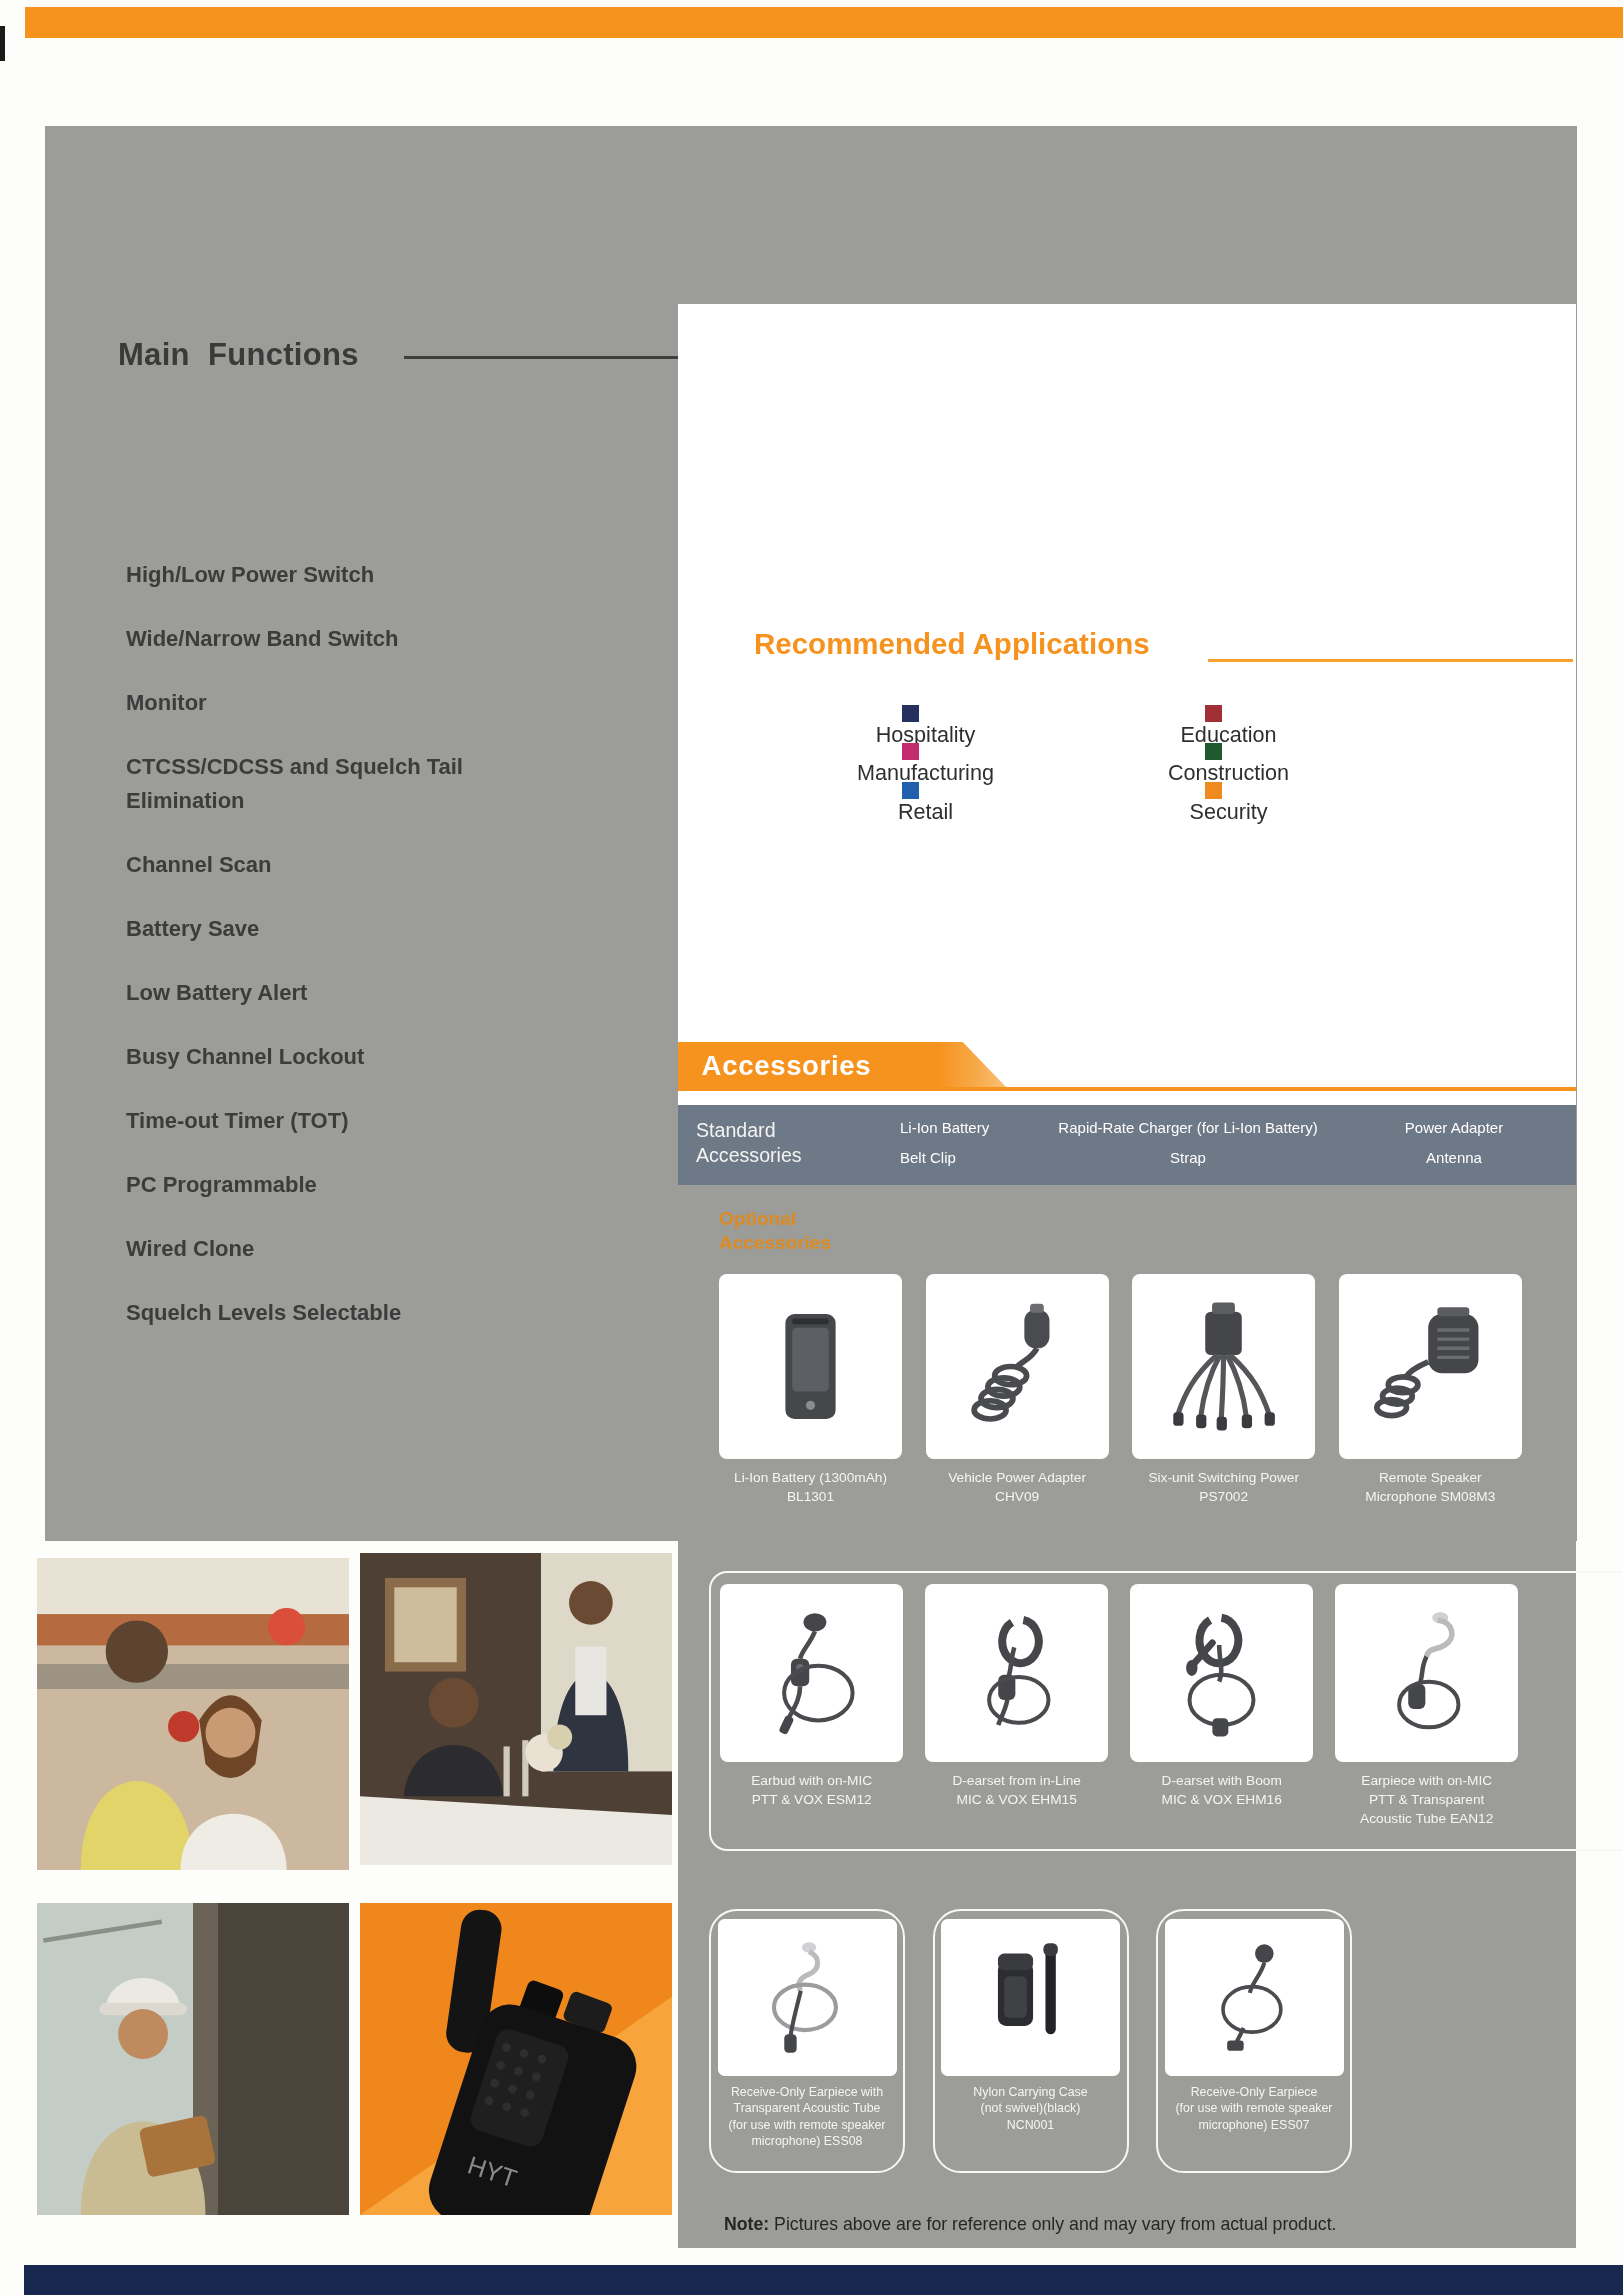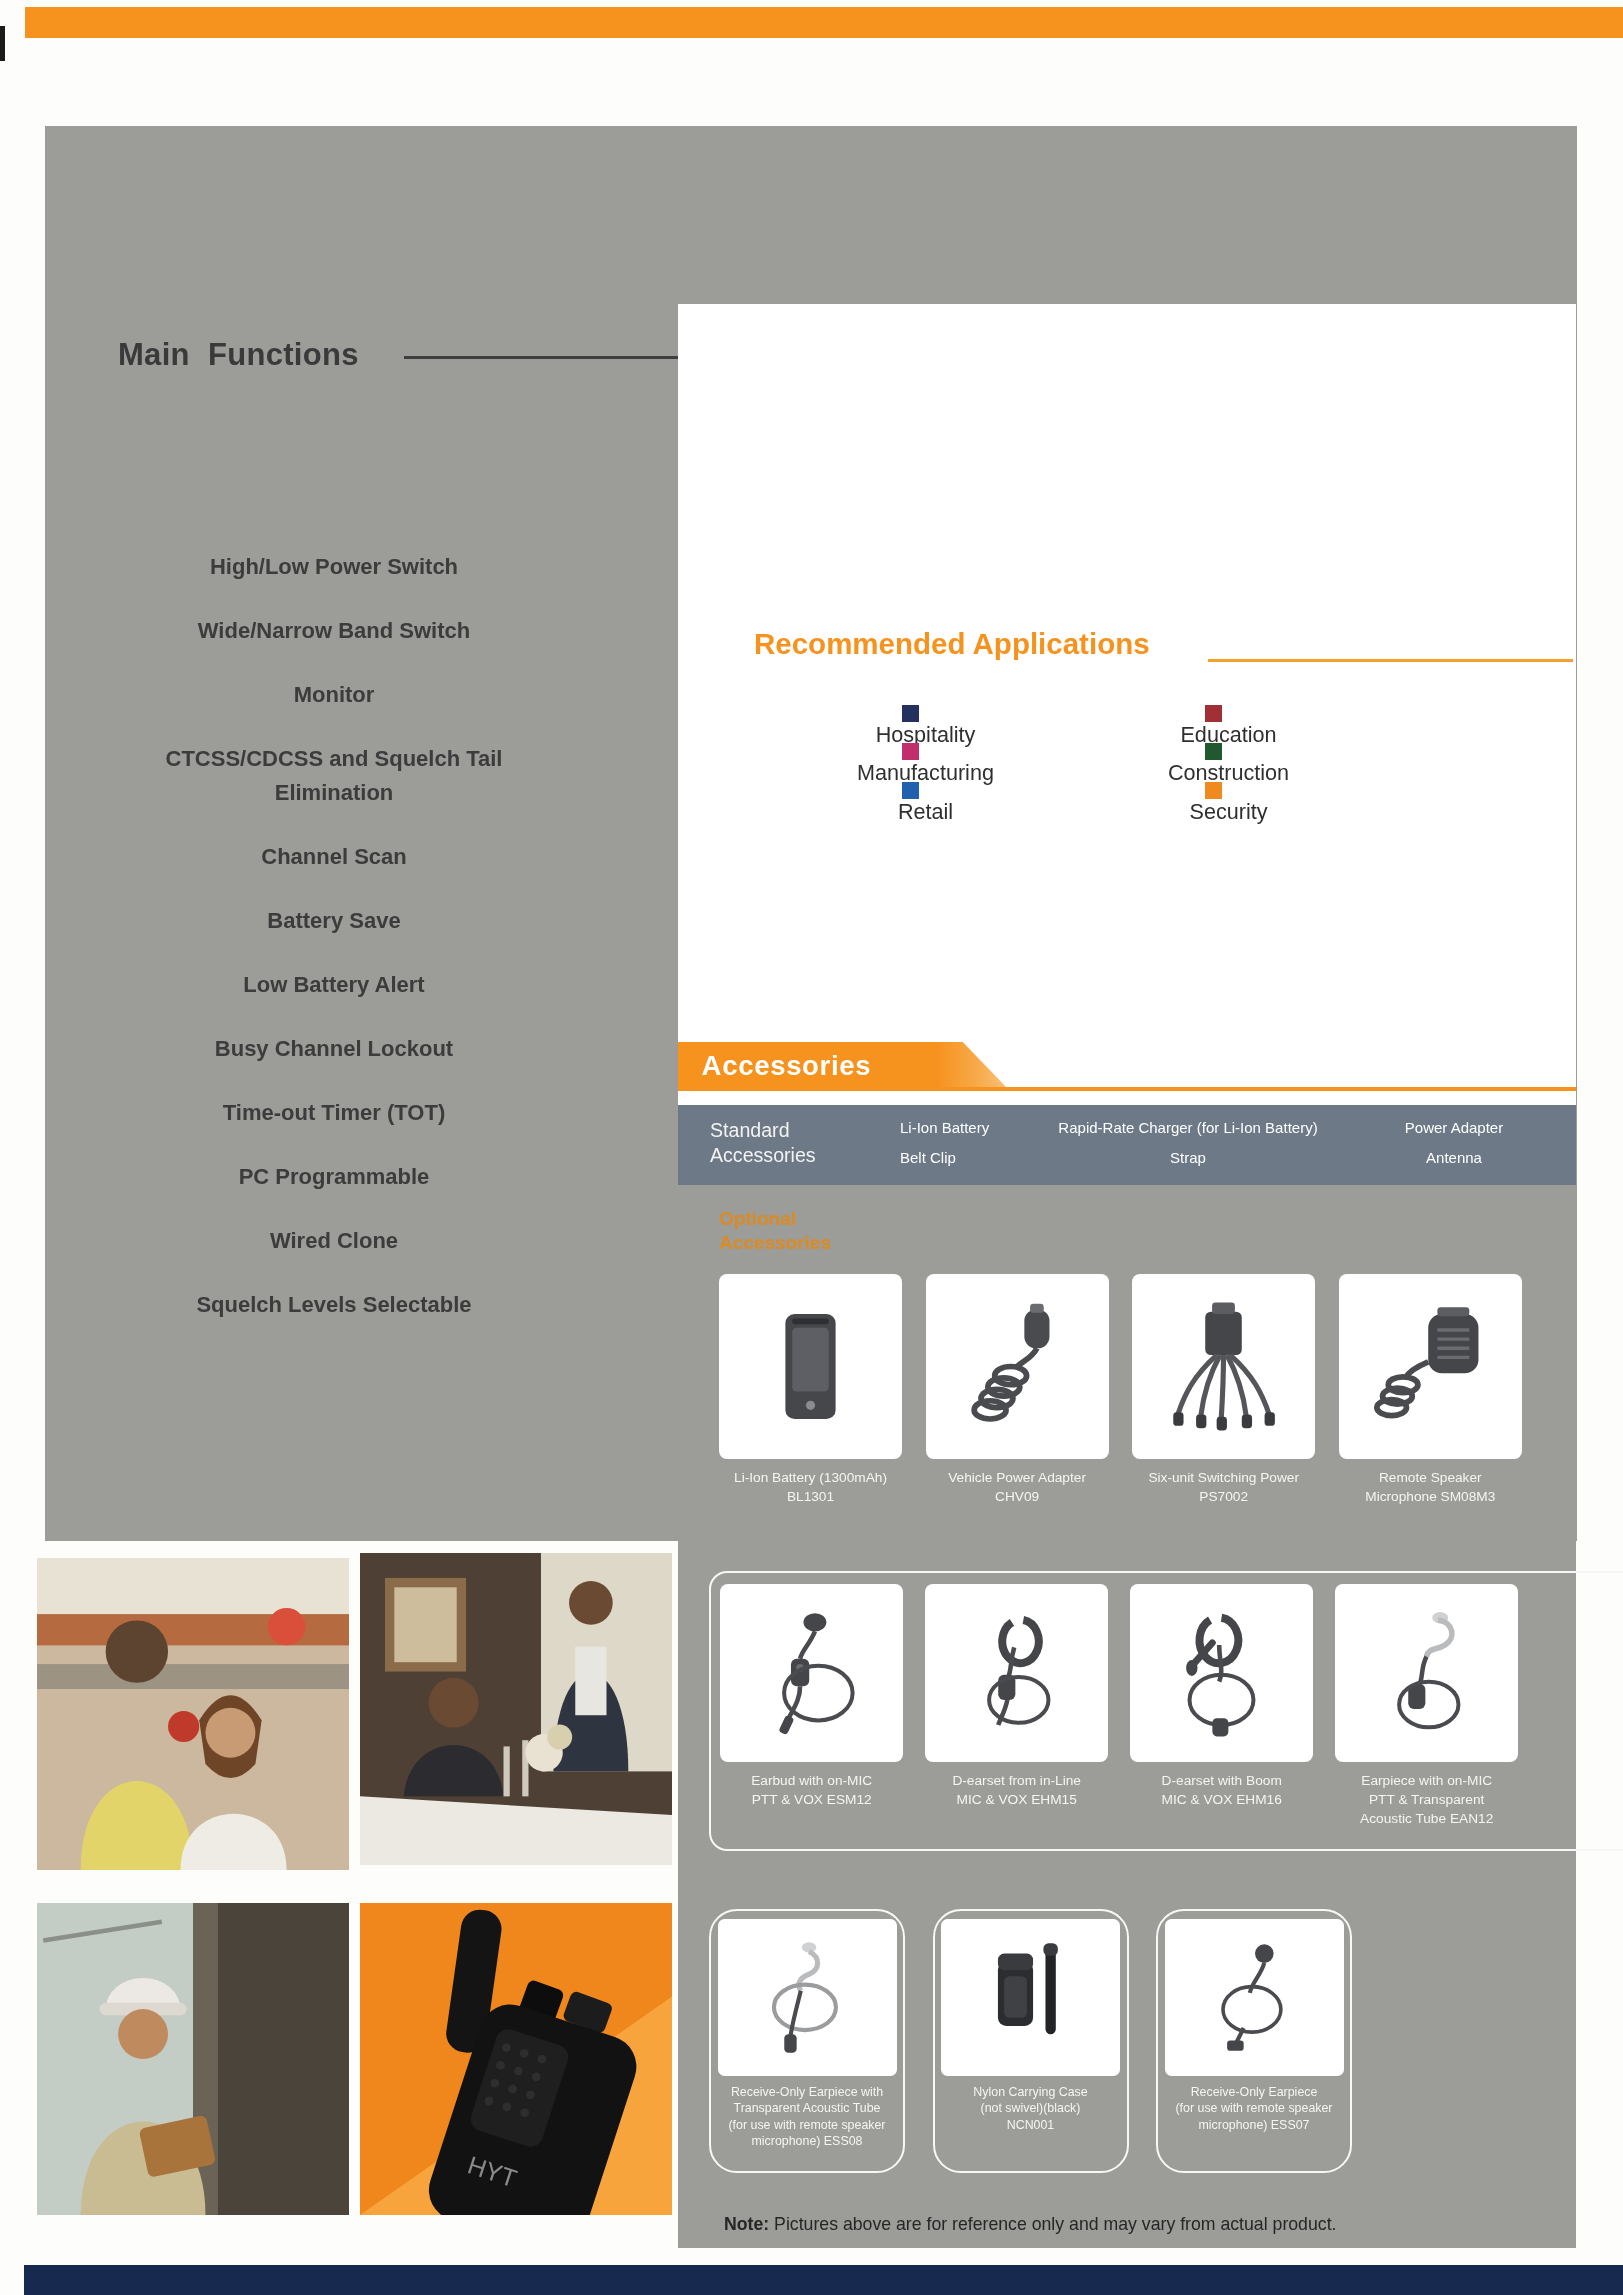--- a/index.html
+++ b/index.html
@@ -12,21 +12,21 @@
   .top-bar { position:absolute; left:25px; top:6.5px; right:0; height:31px; background:#f6921e; }
   .edge-mark { position:absolute; left:0; top:26px; width:5.2px; height:35px; background:#1b1b1b; }
   .footer-bar { position:absolute; left:23.6px; right:0; bottom:0; height:30px; background:#17294e; }
 
   
   .gray-panel { position:absolute; left:45px; top:126px; width:1532px; height:1415px; background:#9c9c99; }
 
   .main-title { position:absolute; left:73px; top:211px; font-size:31px; font-weight:700; color:#3a3a3a; word-spacing:9.2px; letter-spacing:0.3px; }
   .main-title-line { position:absolute; left:359px; top:230px; width:275px; height:2.6px; background:#3f3f3f; }
 
-  .func-list { position:absolute; left:73px; top:424px; width:432px; list-style:none; margin:0; padding:0;text-align:center; }
+  .func-list { position:absolute; left:73px; top:424px; width:432px; list-style:none; margin:8px; padding:0; }
   .func-list li { font-size:22px; line-height:34px; font-weight:700; color:#3c3c3c; margin-bottom:30px; }
 
   
   .white-panel { position:absolute; left:678px; top:304px; width:898px; height:1944px; background:#ffffff; }
   .opt-area { position:absolute; left:0; right:0; top:881px; bottom:0; background:#9c9c99; }
 
   .ra-title { position:absolute; left:76px; top:323px; font-size:29.5px; font-weight:700; color:#f6921e; }
   .ra-line { position:absolute; left:530px; right:2.6px; top:355px; height:2.6px; background:#f6a02e; }
 
   .apps { position:absolute; left:82px; top:401px; display:grid; grid-template-columns:331px 275px; row-gap:16.4px; }
@@ -36,21 +36,21 @@
   .sq-3{background:#20592f}.sq-4{background:#2060ae}.sq-5{background:#ef8a1e}
 
   .acc-banner { position:absolute; left:0; top:738px; width:331px; height:48px;
     clip-path:polygon(0 0, 86% 0, 100% 100%, 0 100%);
     background:linear-gradient(90deg,#f6921e 0%,#f6921e 78%,#f7a948 90%,#fac27c 100%);
     display:flex; align-items:center; }
   .acc-banner-text { padding-left:23.6px; font-size:27.5px; font-weight:700; color:#ffffff; letter-spacing:0.7px; }
   .acc-line { position:absolute; left:0; right:0; top:783px; height:3.9px; background:#f6921e; }
 
   .std-bar { position:absolute; left:0; top:801px; width:100%; height:80px; background:#6e7988; display:flex; box-sizing:border-box; padding-top:13px; }
-  .std-label { width:196px; padding-left:32px; box-sizing:border-box; font-size:19.6px; line-height:25px; color:#f3f3f1; }
+  .std-label { width:196px; padding-left:18px; box-sizing:border-box; font-size:19.6px; line-height:25px; color:#f3f3f1; }
   .std-col { font-size:15px; line-height:19.6px; color:#ffffff; }
   .std-col div { margin-bottom:10.5px; }
   .std-c1 { width:157px; padding-left:26px; box-sizing:border-box; }
   .std-c2 { width:314px; text-align:center; }
   .std-c3 { flex:1; text-align:center; padding-right:13px; }
 
   .opt-label { position:absolute; left:41px; top:903px; font-size:19px; line-height:24px; font-weight:700; color:#dd8a20; }
 
   .row1 { position:absolute; left:41px; top:970px; display:flex; gap:23.6px; }
   .card { width:183px; }

